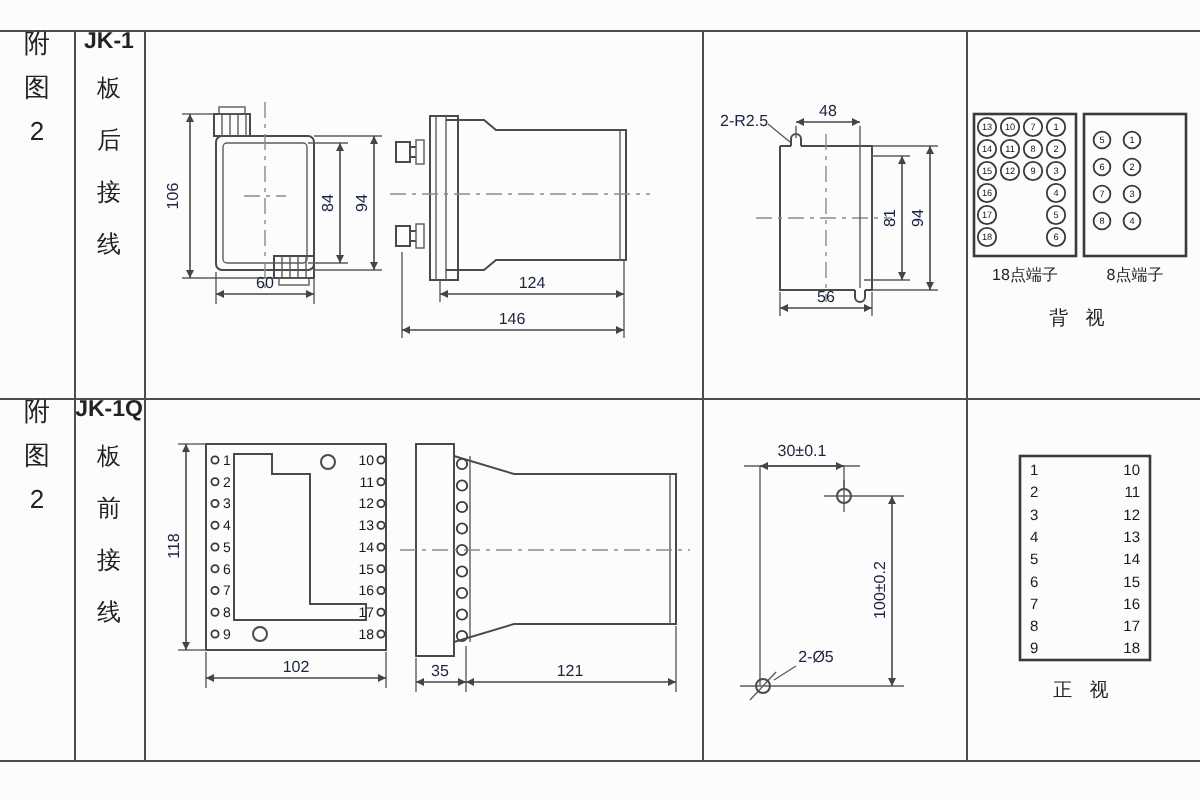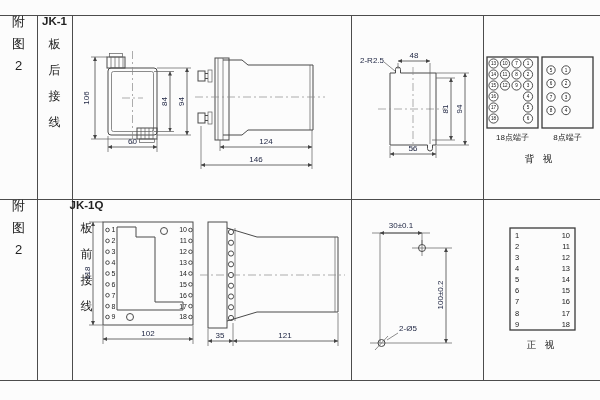--- a/index.html
+++ b/index.html
@@ -61,21 +61,21 @@
     <span class="mchar">线</span>
   </div>
 
   <div class="cellcol" style="left:0;top:199px;width:37px;height:181px;">
     <span class="cjk">附</span>
       <span class="gap"></span>
     <span class="cjk">图</span>
       <span class="gap"></span>
     <span class="cjk">2</span>
   </div>
-  <div class="cellcol" style="left:37px;top:199px;width:35px;height:181px;padding-left:32px;">
+  <div class="cellcol" style="left:37px;top:199px;width:35px;height:181px;">
     <span class="model">JK-1Q</span>
       <span class="gap"></span>
     <span class="mchar">板</span>
       <span class="gap"></span>
     <span class="mchar">前</span>
       <span class="gap"></span>
     <span class="mchar">接</span>
       <span class="gap"></span>
     <span class="mchar">线</span>
   </div>

